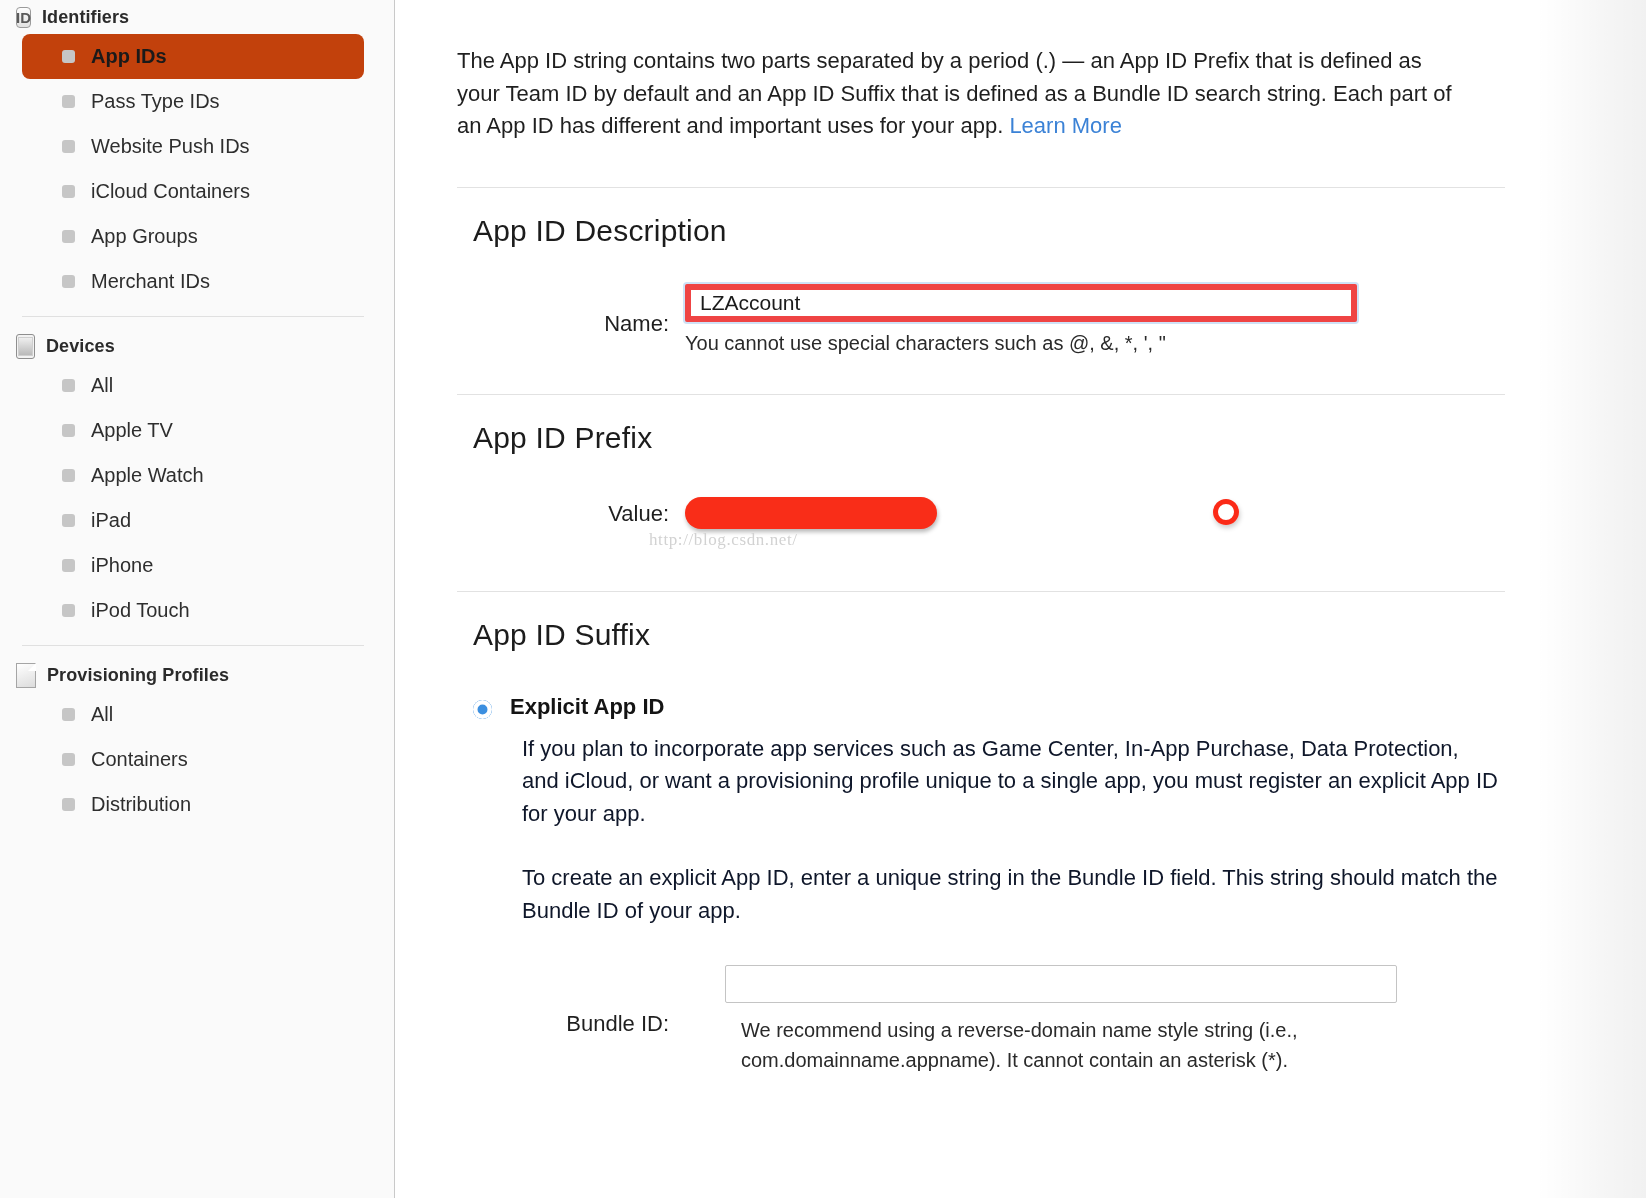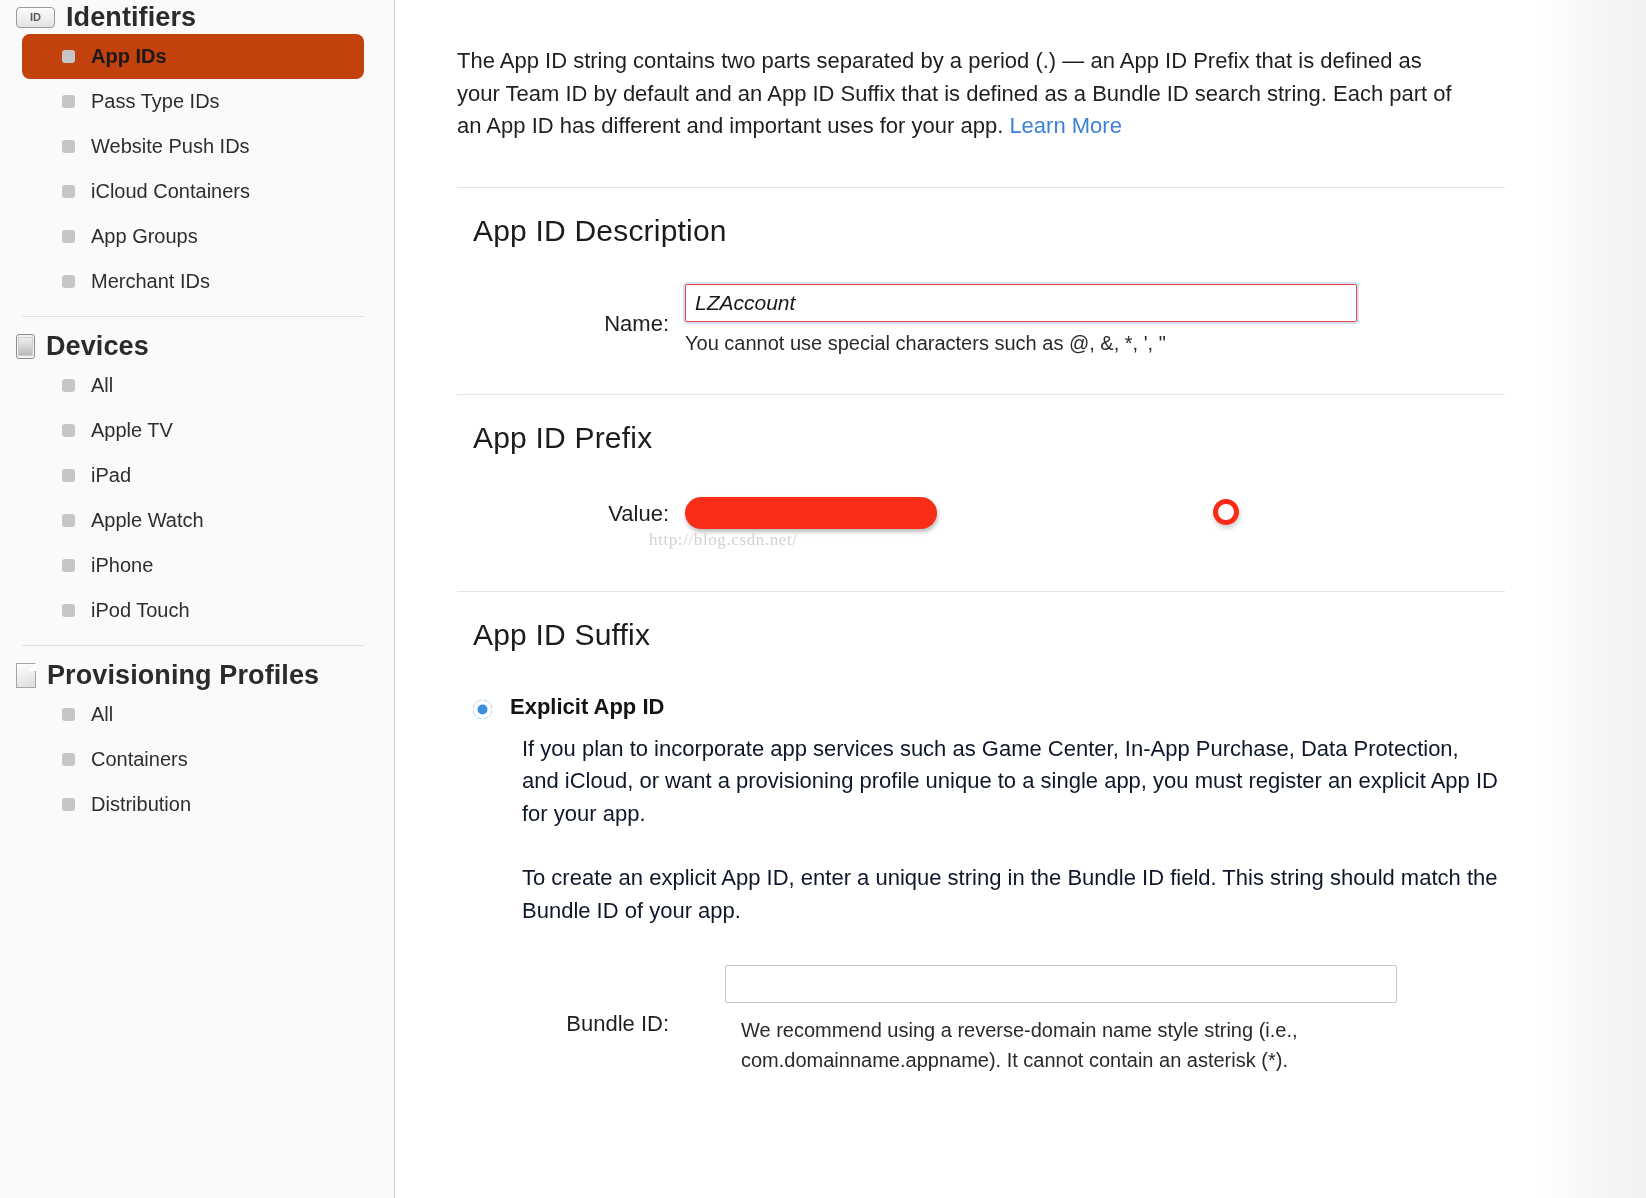--- a/index.html
+++ b/index.html
@@ -29,21 +29,21 @@
   }
   .sb-section { position: relative; }
   .sb-head {
     display: flex;
     align-items: center;
     height: 34px;
     padding-left: 16px;
     gap: 11px;
   }
   .sb-head-label {
-    font-size: 27px;
+    font-size: 18px;
     font-weight: bold;
     color: #2b2b2b;
     letter-spacing: 0.1px;
   }
   .sb-divider {
     height: 1px;
     background: #e0e0e0;
     margin: 12px 30px 12px 22px;
   }
   .sb-item {
@@ -67,25 +67,25 @@
   }
   .sb-item-label {
     margin-left: 29px;
     font-size: 20px;
     color: #2e2e2e;
   }
   .sb-item.selected .sb-item-label { font-weight: bold; color: #1a1a1a; }
 
   
   .icon-id {
-    width: 39px; height: 21px;
+    width: 15px; height: 21px;
     border: 1px solid #9a9a9a;
     border-radius: 4px;
     background: linear-gradient(180deg,#fdfdfd 0%, #e2e2e2 100%);
-    font-size: 11px;
+    font-size: 15px;
     font-weight: bold;
     color: #5a5a5a;
     display: flex; align-items: center; justify-content: center;
     line-height: 1;
   }
   .icon-device {
     width: 19px; height: 25px;
     border: 1px solid #8e8e8e;
     border-radius: 3px;
     background: #f2f2f2;
@@ -180,23 +180,22 @@
     font-size: 21px;
     font-family: "Liberation Sans", sans-serif;
     color: #1b1b1b;
     padding: 0 9px;
     border: 1px solid #b3b3b3;
     border-radius: 2px;
     background: #fff;
     outline: none;
   }
   .text-input.focused {
-    border: 1px solid #ef4444;
+    border: 6px solid #ef4444;
     box-shadow: 0 0 0 2px #cfe2f6;
-    font-style: italic;
   }
   .hint {
     font-size: 20px;
     color: #2a2a2a;
     line-height: 30px;
     margin-top: 6px;
   }
 
   
   .redact-wrap { position: relative; }
@@ -301,25 +300,25 @@
       <div class="sb-item">
         <span class="sb-bullet"></span>
         <span class="sb-item-label">All</span>
       </div>
       <div class="sb-item">
         <span class="sb-bullet"></span>
         <span class="sb-item-label">Apple TV</span>
       </div>
       <div class="sb-item">
         <span class="sb-bullet"></span>
+        <span class="sb-item-label">Apple Watch</span>
+      </div>
+      <div class="sb-item">
+        <span class="sb-bullet"></span>
         <span class="sb-item-label">iPad</span>
-      </div>
-      <div class="sb-item">
-        <span class="sb-bullet"></span>
-        <span class="sb-item-label">Apple Watch</span>
       </div>
       <div class="sb-item">
         <span class="sb-bullet"></span>
         <span class="sb-item-label">iPhone</span>
       </div>
       <div class="sb-item">
         <span class="sb-bullet"></span>
         <span class="sb-item-label">iPod Touch</span>
       </div>
     </div>

